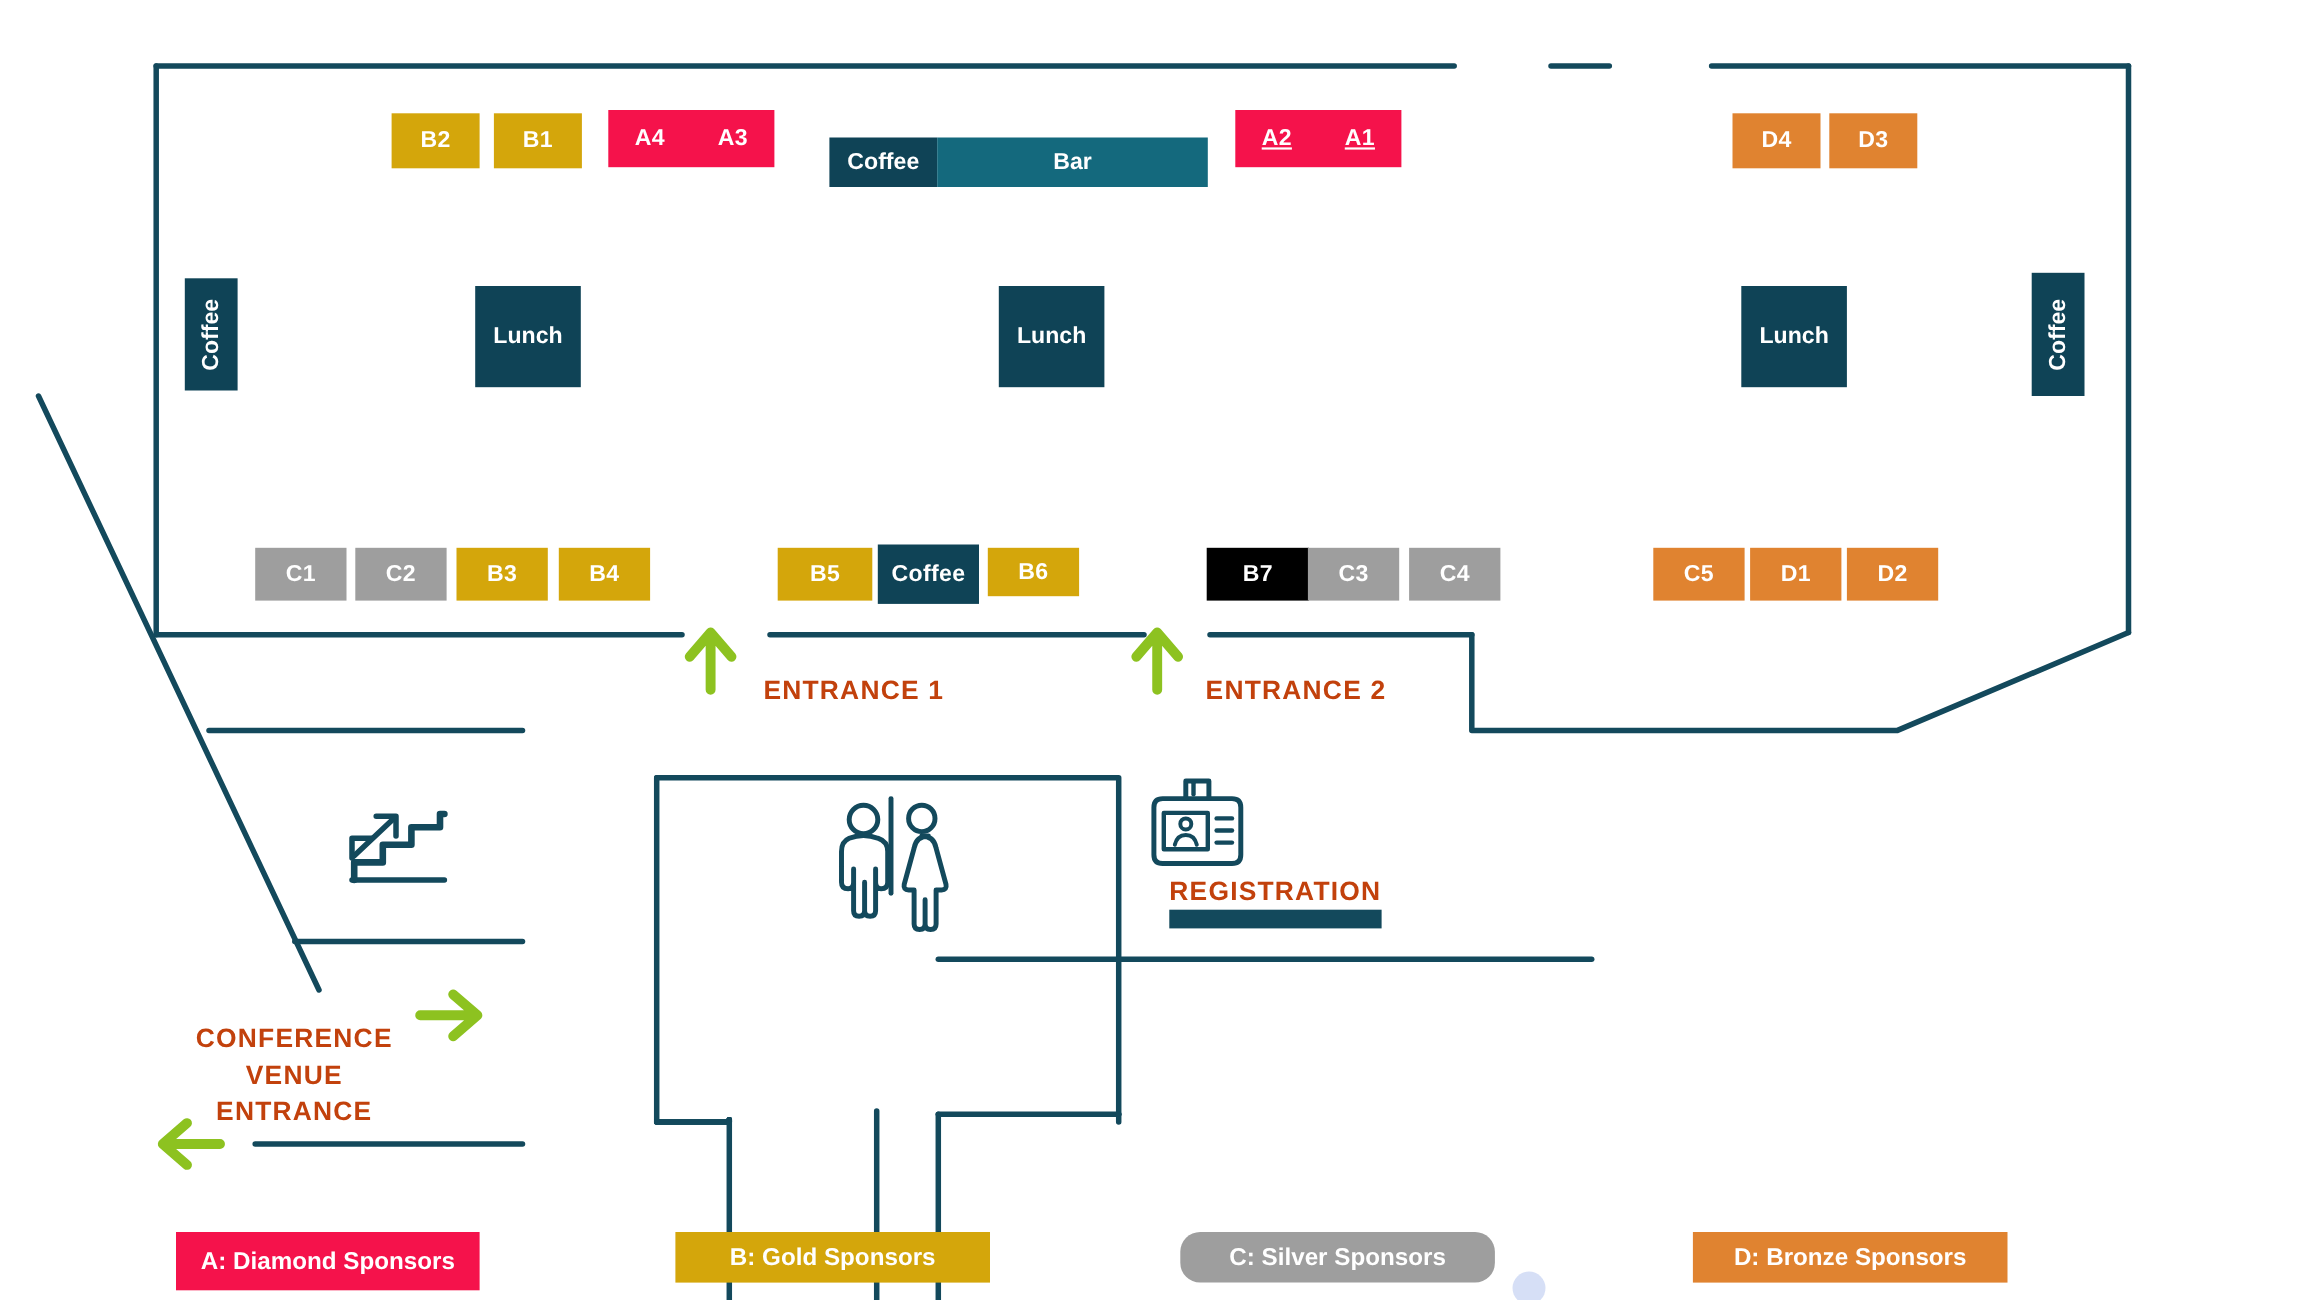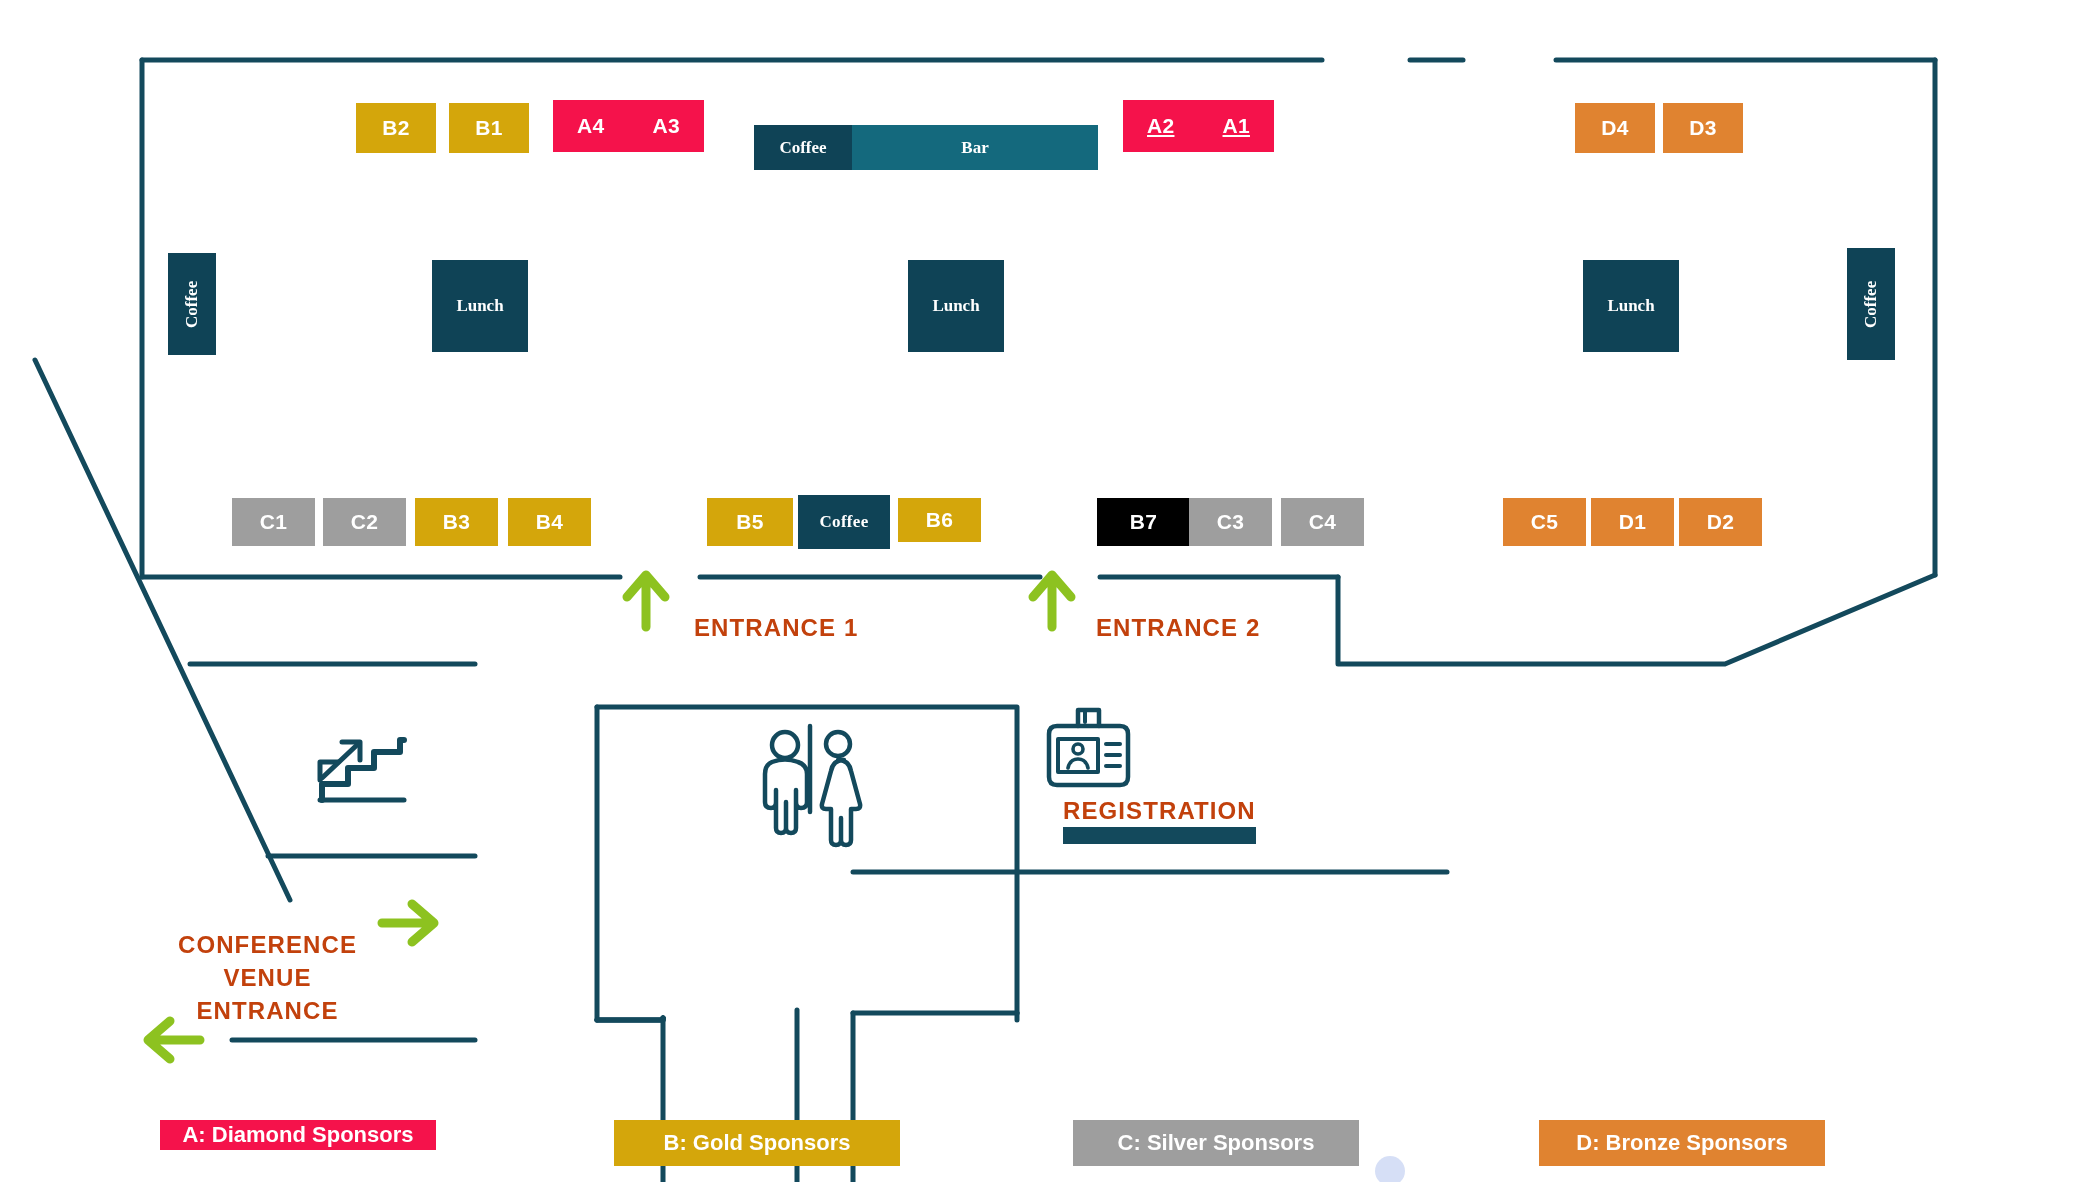--- a/index.html
+++ b/index.html
@@ -1,21 +1,21 @@
 <!DOCTYPE html>
 <html><head>
 <meta charset="utf-8">
 <style>
   html,body{margin:0;padding:0;background:#ffffff;}
   body{width:2095px;height:1182px;font-family:"Liberation Sans",sans-serif;overflow:hidden;}
   #stage{position:relative;width:2095px;height:1182px;background:#fff;}
   .box{position:absolute;display:flex;align-items:center;justify-content:center;color:#fff;font-weight:bold;box-sizing:border-box;}
   .booth{font-size:21px;letter-spacing:.3px;}
   .dual{justify-content:space-around;}
-  .amen{font-size:17px;font-family:Liberation Serif, serif;}
+  .amen{font-size:21px;}
   .vert{writing-mode:vertical-rl;transform:rotate(180deg);}
   .maplabel{position:absolute;color:#c2410c;font-weight:bold;font-size:24px;letter-spacing:1.1px;}
   .ctr{text-align:center;line-height:1.38;}
   svg{position:absolute;left:0;top:0;overflow:visible;}
   .legend{position:absolute;display:flex;align-items:center;justify-content:center;color:#fff;font-weight:bold;font-size:22px;}
   .cursor{position:absolute;border-radius:50%;background:#cfd9f5;opacity:.85;}
 </style>
 </head>
 <body>
 
@@ -171,27 +171,27 @@
   <div class="maplabel" style="left:1063px;top:797px;">REGISTRATION</div>
   <div class="maplabel ctr" style="left:175px;top:928px;width:185px;">
     <span>CONFERENCE</span><br>
     <span>VENUE</span><br>
     <span>ENTRANCE</span>
   </div>
 
   <div style="position:absolute;left:1063px;top:827px;width:193px;height:17px;background:#13495C;"></div>
 
   <div id="legend-layer">
-      <div class="legend" style="left: 160px; top: 1120px; width: 276px; height: 30px; background: rgb(245, 18, 75);">
+      <div class="legend" style="left: 160px; top: 1120px; width: 276px; height: 53px; background: rgb(245, 18, 75);">
         <span>A: Diamond Sponsors</span>
       </div>
       <div class="legend" style="left: 614px; top: 1120px; width: 286px; height: 46px; background: rgb(212, 166, 11);">
         <span>B: Gold Sponsors</span>
       </div>
-      <div class="legend" style="left: 1073px; top: 1120px; width: 286px; height: 46px; background: rgb(158, 158, 158);">
+      <div class="legend" style="left: 1073px; top: 1120px; width: 286px; height: 46px; background: rgb(158, 158, 158); border-radius: 18px;">
         <span>C: Silver Sponsors</span>
       </div>
       <div class="legend" style="left: 1539px; top: 1120px; width: 286px; height: 46px; background: rgb(224, 131, 48);">
         <span>D: Bronze Sponsors</span>
       </div>
     </div>
 
   <div class="cursor" id="cursor-dot" style="left: 1375px; top: 1156px; width: 30px; height: 30px; background: rgb(207, 217, 245);"></div>
 </div>
 

